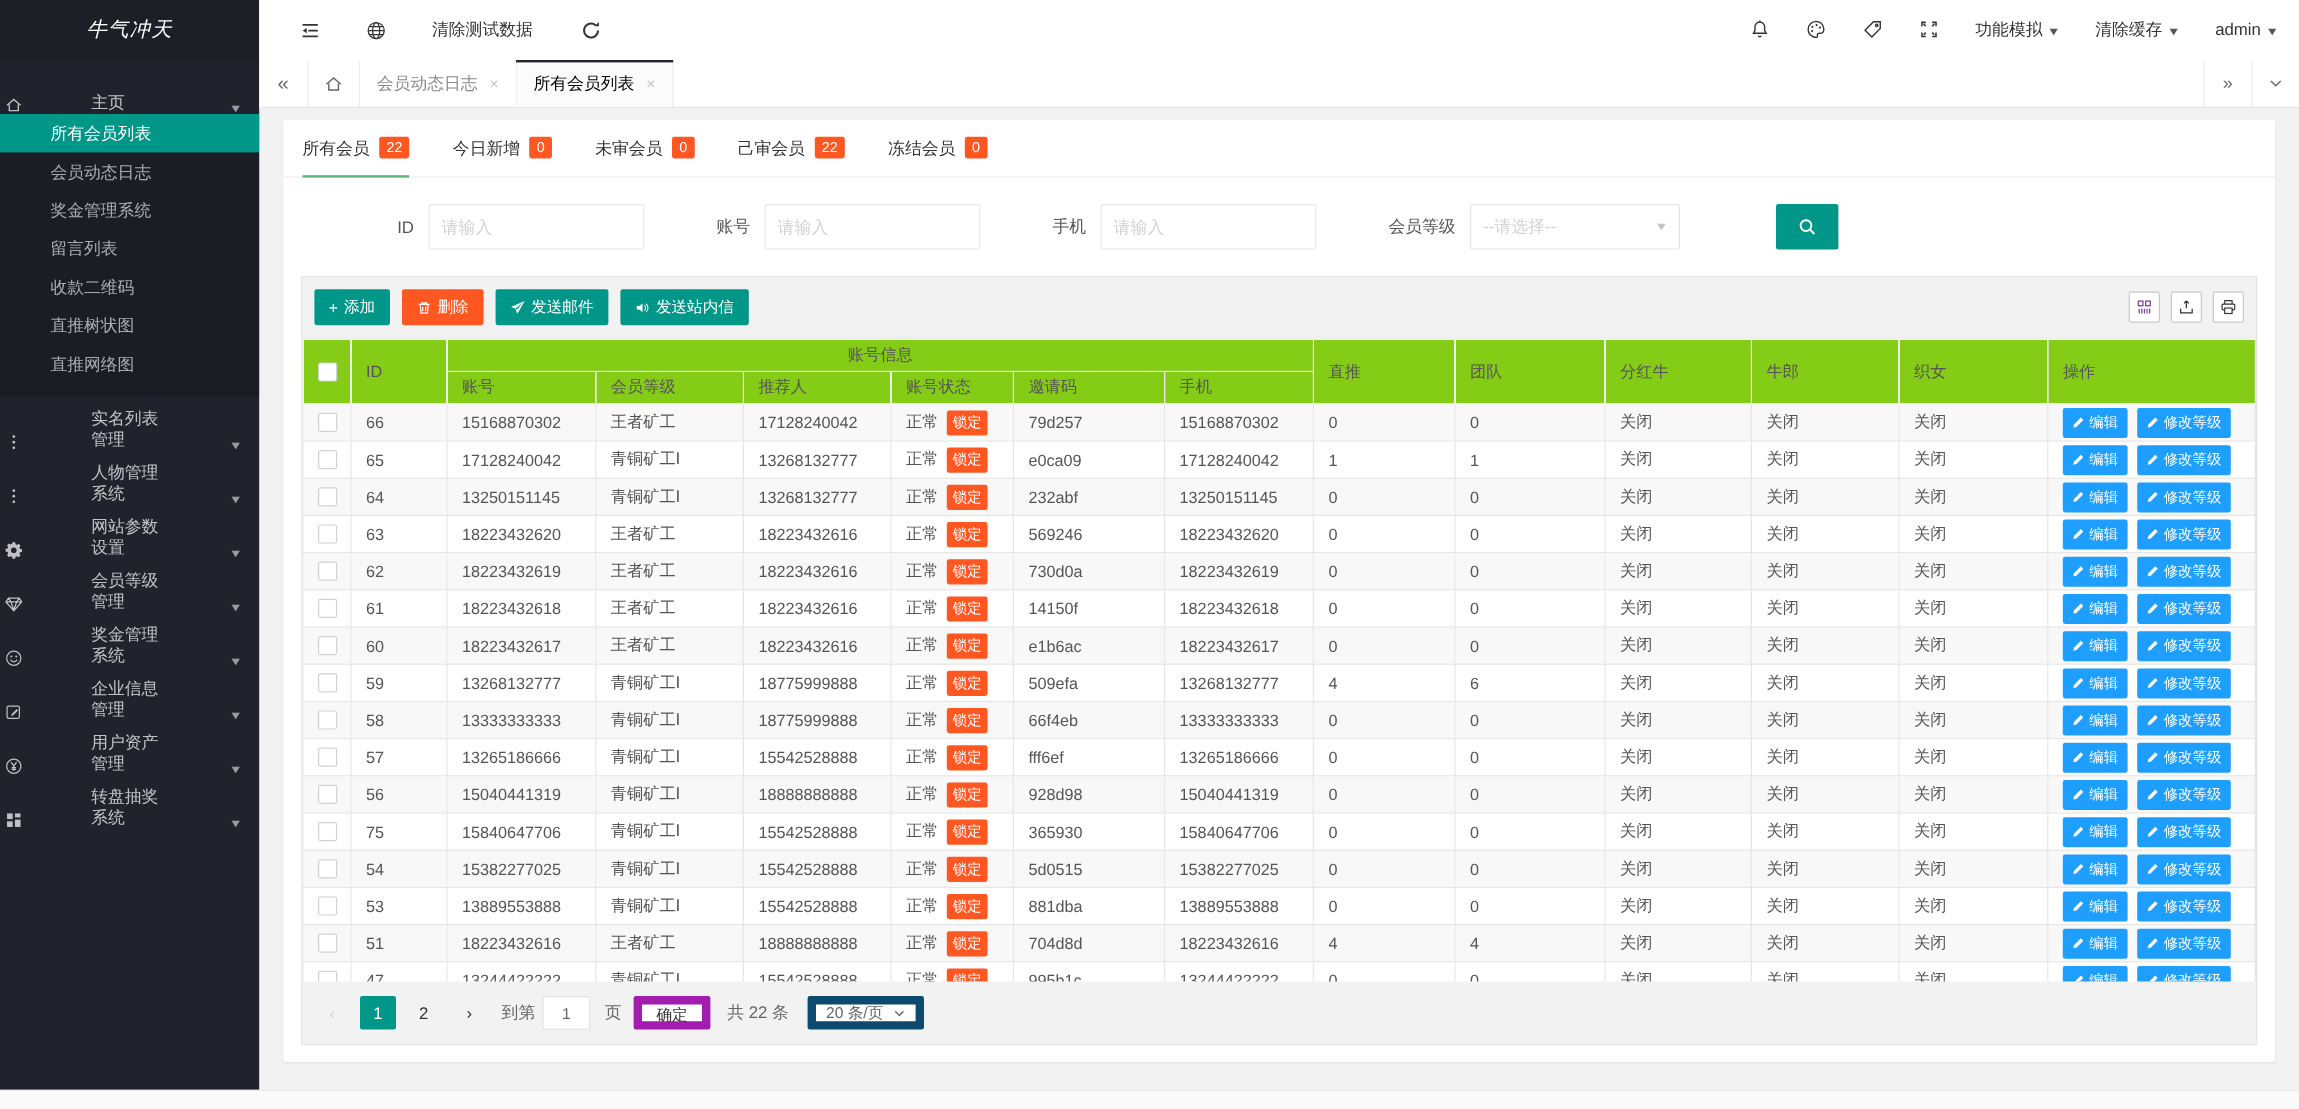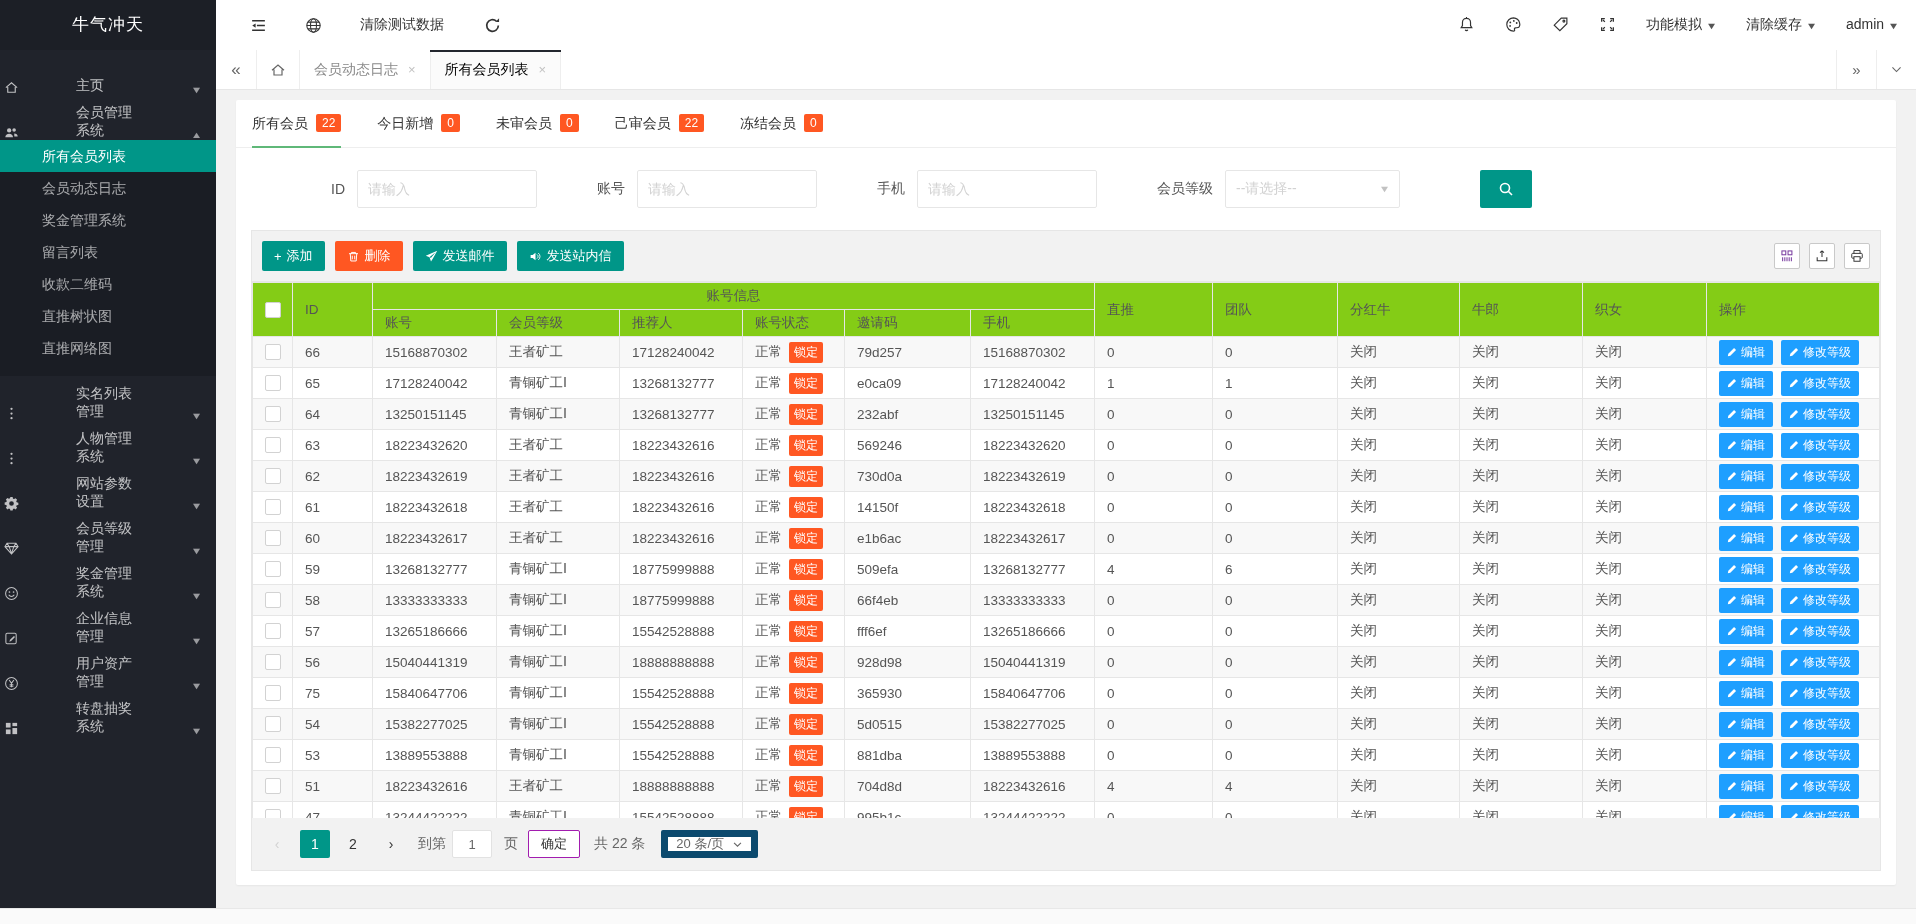--- a/index.html
+++ b/index.html
@@ -5,21 +5,21 @@
   * { box-sizing: border-box; margin: 0; padding: 0; }
   html,body { width:1916px; height:924px; overflow:hidden; }
   body { font-family:"Liberation Sans","DejaVu Sans",sans-serif; font-size:14px; color:#333; background:#f2f2f2; }
   :root { --accent:#009688; --danger:#FF5722; --info:#1E9FFF; --underline:#5FB878; }
 
   .app { display:flex; width:1916px; height:908px; }
   .bottom-strip { height:16px; background:#fafafa; border-top:1px solid #e8e8e8; }
 
   
   .sidebar { width:216px; height:100%; background:#20232B; flex:none; overflow:hidden; }
-  .logo { height:50px; line-height:50px; text-align:center; color:#fff; font-size:17px; letter-spacing:1px; background:#1C1F26; }
+  .logo { height:50px; line-height:50px; text-align:center; color:#fff; font-size:17px; letter-spacing:1px; background:#1C1F26;font-style:italic; }
   .side-item { height:45px; display:flex; align-items:flex-end; padding:0 15px 0 0; color:rgba(255,255,255,.72); cursor:pointer;gap:48px; }
   .side-item .s-icon { width:22px; font-size:15px; display:inline-flex; align-items:center; justify-content:center; margin-right:6px; color:rgba(255,255,255,.72); }
   .side-item .s-icon svg { width:15px; height:15px; }
   .side-item .s-label { flex:1; font-size:14px; }
   .side-item .s-caret { font-size:9px; color:rgba(255,255,255,.55); transform:scaleX(1.3); }
   .submenu { background:#1A1D24; padding-bottom:12px; }
   .sub-item { height:32px; line-height:32px; padding-left:42px; color:rgba(255,255,255,.62); font-size:14px; cursor:pointer; }
   .sub-item.active { background:var(--accent); color:#fff; }
 
   
@@ -88,52 +88,40 @@
   .badge-lock { display:inline-block; background:var(--danger); color:#fff; font-size:12px; padding:2px 5px; border-radius:2px; margin-left:7px; }
   .btn-blue { background:var(--info); border:none; color:#fff; font-size:12px; padding:4px 8px; border-radius:2px; margin-right:8px; display:inline-flex; align-items:center; gap:4px; cursor:pointer; font-family:inherit; }
   .btn-blue svg { width:10px; height:10px; }
 
   .pagination { padding:12px 10px; display:flex; align-items:center; color:#666; }
   .pg-item { min-width:30px; height:28px; padding:0 6px; display:inline-flex; align-items:center; justify-content:center; margin-right:8px; border-radius:2px; color:#333; cursor:pointer; }
   .pg-prev { color:#d2d2d2; }
   .pg-item.active { background:var(--accent); color:#fff; }
   .pg-text { margin:0 6px 0 4px; color:#666; }
   .pg-input { width:40px; height:28px; border:1px solid #e2e2e2; border-radius:2px; text-align:center; color:#666; font-size:13px; margin-right:8px; outline:none; font-family:inherit; background:#fff; }
-  .pg-confirm { height:28px; padding:0 12px; background:#fff; border:1px solid #a21caf; border-radius:2px; color:#333; font-size:13px; cursor:pointer; margin:0 10px 0 4px; font-family:inherit; }
+  .pg-confirm { height:28px; padding:0 12px; background:#fff; border:7px solid #a21caf; border-radius:2px; color:#333; font-size:13px; cursor:pointer; margin:0 10px 0 4px; font-family:inherit; }
   .pg-select { height:28px; padding:0 8px; background:#fff; border:7px solid #0c4a6e; border-radius:2px; display:flex; align-items:center; gap:8px; cursor:pointer; margin-left:10px; color:#666; font-size:13px; }
   .pg-select svg { width:11px; height:11px; }
 </style>
 </head>
 <body>
 
 <div class="app">
 
   <aside class="sidebar">
     <div class="logo">牛气冲天</div>
     <nav id="side-nav">
         <div class="side-item">
           <span class="s-icon">
             <svg viewBox="0 0 16 16" fill="none" stroke="currentColor" stroke-width="1.2">
               <path d="M2 8.2 8 3l6 5.2M4 7.5V13h8V7.5"></path>
             </svg>
           </span>
           <span class="s-label">主页</span>
           <span class="s-caret">▼</span>
-        </div>
-        <div class="side-item">
-          <span class="s-icon">
-            <svg viewBox="0 0 16 16" fill="currentColor">
-              <circle cx="5.5" cy="5.8" r="2.3"></circle>
-              <path d="M1.4 13c0-2.3 1.9-3.6 4.1-3.6S9.6 10.7 9.6 13z"></path>
-              <circle cx="10.8" cy="5.3" r="1.9"></circle>
-              <path d="M10.9 9c2 0 3.7 1.2 3.7 3.2h-3.6z"></path>
-            </svg>
-          </span>
-          <span class="s-label">会员管理系统</span>
-          <span class="s-caret">▲</span>
         </div>
         <div class="submenu">
           <div class="sub-item active">所有会员列表</div>
           <div class="sub-item">会员动态日志</div>
           <div class="sub-item">奖金管理系统</div>
           <div class="sub-item">留言列表</div>
           <div class="sub-item">收款二维码</div>
           <div class="sub-item">直推树状图</div>
           <div class="sub-item">直推网络图</div>
         </div>

